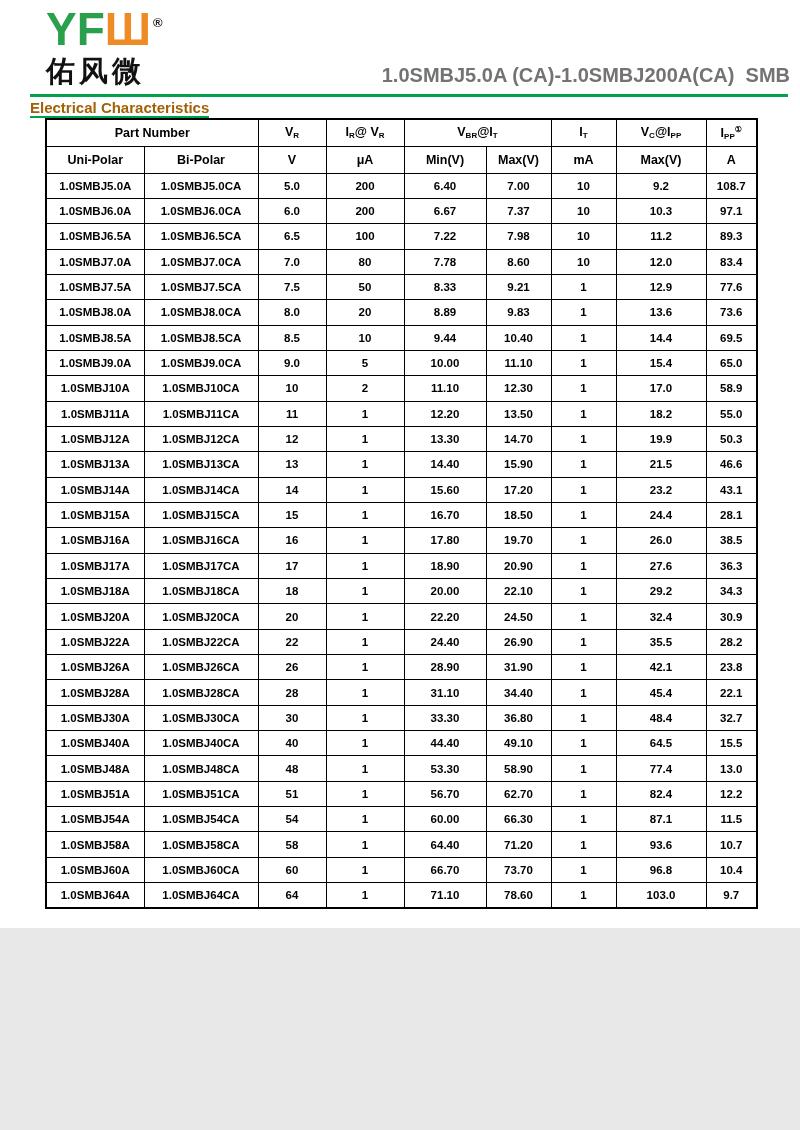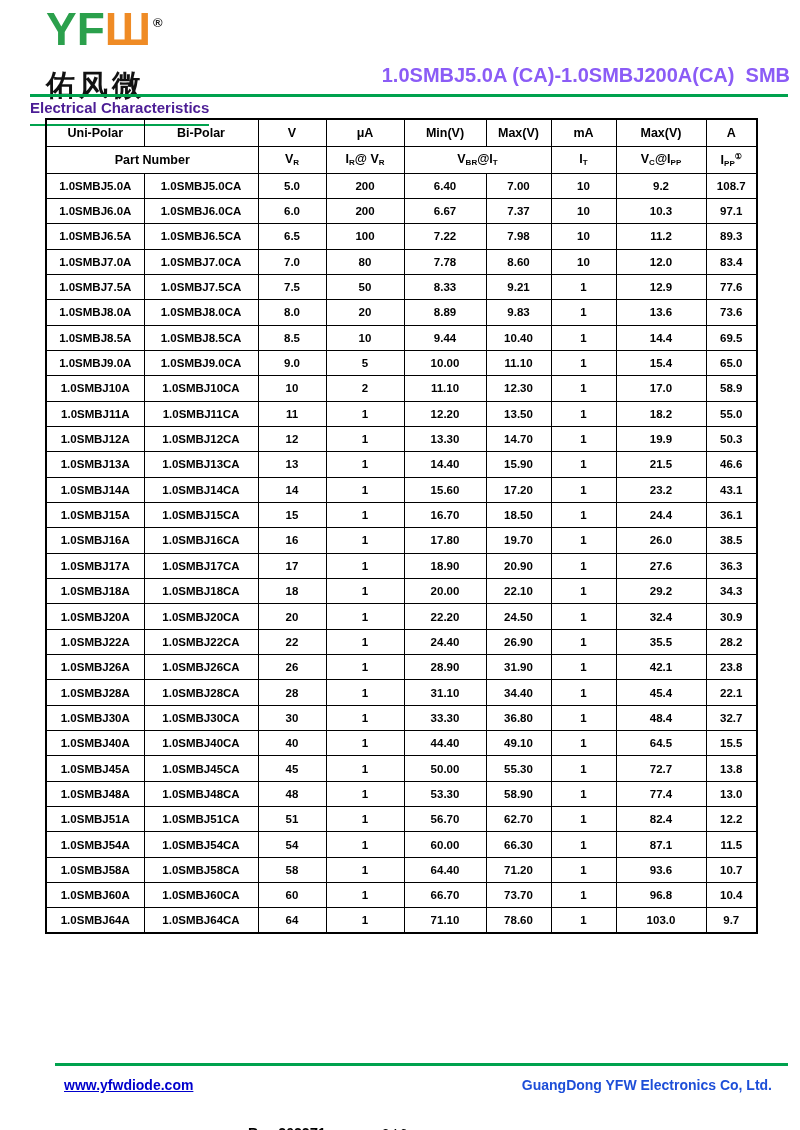--- a/index.html
+++ b/index.html
@@ -1,37 +1,37 @@
 <!DOCTYPE html>
 <html><head>
 <meta charset="utf-8">
 <style>
   * { margin:0; padding:0; box-sizing:border-box; }
   html,body { background:#e8e8e8; }
   body { font-family:"Liberation Sans", sans-serif; }
   .page {
-    position:relative; width:800px; height:1130px; margin:0 auto;
+    position:relative; width:800px; height:928px; margin:0 auto;
     background:#ffffff; overflow:hidden;
   }
   
   .logo { position:absolute; left:46px; top:6px; }
   .logo-word { font-size:46px; font-weight:bold; line-height:1.0; letter-spacing:0px; }
   .logo-yf { color:#2ba04c; }
   .logo-w  { color:#ef8b25; }
   .logo-reg { font-size:13px; font-weight:bold; color:#222; vertical-align:18px; margin-left:2px; }
-  .logo-cn { font-size:29px; font-weight:bold; color:#111; letter-spacing:4px; margin-top:14px; }
+  .logo-cn { font-size:29px; font-weight:bold; color:#111; letter-spacing:4px; margin-top:0px; }
   .doc-title {
     position:absolute; right:10px; top:64px;
-    font-size:20px; font-weight:bold; color:#8b5cf6; white-space:pre;
+    font-size:20px; font-weight:bold; color:#737373; white-space:pre;
   }
   .rule-top { position:absolute; left:30px; width:758px; top:94px; height:3px; background:#00a24e; }
   .section-title {
     position:absolute; left:30px; top:99px;
-    font-size:15px; font-weight:bold; color:#4c1d95;
-    border-bottom:2px solid #00a24e; padding-bottom:8px; display:inline-block;
+    font-size:15px; font-weight:bold; color:#a16207;
+    border-bottom:2px solid #00a24e; padding-bottom:0px; display:inline-block;
   }
   
   .table-wrap { position:absolute; left:45px; top:118px; width:711px; }
   table.spec { width:711px; border-collapse:collapse; table-layout:fixed; border:2px solid #000; }
   table.spec th, table.spec td {
     border:1px solid #000; text-align:center; vertical-align:middle;
     font-weight:bold; color:#000; overflow:hidden; white-space:nowrap;
   }
   table.spec thead th { height:27px; font-size:12.5px; }
   table.spec tbody td { height:25.35px; font-size:11.5px; }
@@ -71,39 +71,39 @@
           <col style="width:68px">
         <col style="width:78px">
           <col style="width:82px">
           <col style="width:65px">
         <col style="width:65px">
           <col style="width:90px">
           <col style="width:51px">
       </colgroup>
       <thead>
         <tr>
+          <th colspan="2">Part Number</th>
+          <th><span>V</span><sub>R</sub></th>
+          <th><span>I</span><sub>R</sub><span>@ V</span><sub>R</sub></th>
+          <th colspan="2"><span>V</span><sub>BR</sub><span>@I</span><sub>T</sub></th>
+          <th><span>I</span><sub>T</sub></th>
+          <th><span>V</span><sub>C</sub><span>@I</span><sub>PP</sub></th>
+          <th><span>I</span><sub>PP</sub><sup>①</sup></th>
+        </tr>
+        <tr>
           <th>Uni-Polar</th>
           <th>Bi-Polar</th>
           <th>V</th>
           <th>μA</th>
           <th>Min(V)</th>
           <th>Max(V)</th>
           <th>mA</th>
           <th>Max(V)</th>
           <th>A</th>
         </tr>
-        <tr>
-          <th colspan="2">Part Number</th>
-          <th><span>V</span><sub>R</sub></th>
-          <th><span>I</span><sub>R</sub><span>@ V</span><sub>R</sub></th>
-          <th colspan="2"><span>V</span><sub>BR</sub><span>@I</span><sub>T</sub></th>
-          <th><span>I</span><sub>T</sub></th>
-          <th><span>V</span><sub>C</sub><span>@I</span><sub>PP</sub></th>
-          <th><span>I</span><sub>PP</sub><sup>①</sup></th>
-        </tr>
       </thead>
       <tbody>
           <tr>
             <td>1.0SMBJ5.0A</td>
             <td>1.0SMBJ5.0CA</td>
             <td>5.0</td>
             <td>200</td>
             <td>6.40</td>
             <td>7.00</td>
             <td>10</td>
@@ -244,21 +244,21 @@
           </tr>
           <tr>
             <td>1.0SMBJ15A</td>
             <td>1.0SMBJ15CA</td>
             <td>15</td>
             <td>1</td>
             <td>16.70</td>
             <td>18.50</td>
             <td>1</td>
             <td>24.4</td>
-            <td>36.1</td>
+            <td>28.1</td>
           </tr>
           <tr>
             <td>1.0SMBJ16A</td>
             <td>1.0SMBJ16CA</td>
             <td>16</td>
             <td>1</td>
             <td>17.80</td>
             <td>19.70</td>
             <td>1</td>
             <td>26.0</td>
@@ -344,31 +344,20 @@
           <tr>
             <td>1.0SMBJ40A</td>
             <td>1.0SMBJ40CA</td>
             <td>40</td>
             <td>1</td>
             <td>44.40</td>
             <td>49.10</td>
             <td>1</td>
             <td>64.5</td>
             <td>15.5</td>
-          </tr>
-          <tr>
-            <td>1.0SMBJ45A</td>
-            <td>1.0SMBJ45CA</td>
-            <td>45</td>
-            <td>1</td>
-            <td>50.00</td>
-            <td>55.30</td>
-            <td>1</td>
-            <td>72.7</td>
-            <td>13.8</td>
           </tr>
           <tr>
             <td>1.0SMBJ48A</td>
             <td>1.0SMBJ48CA</td>
             <td>48</td>
             <td>1</td>
             <td>53.30</td>
             <td>58.90</td>
             <td>1</td>
             <td>77.4</td>

